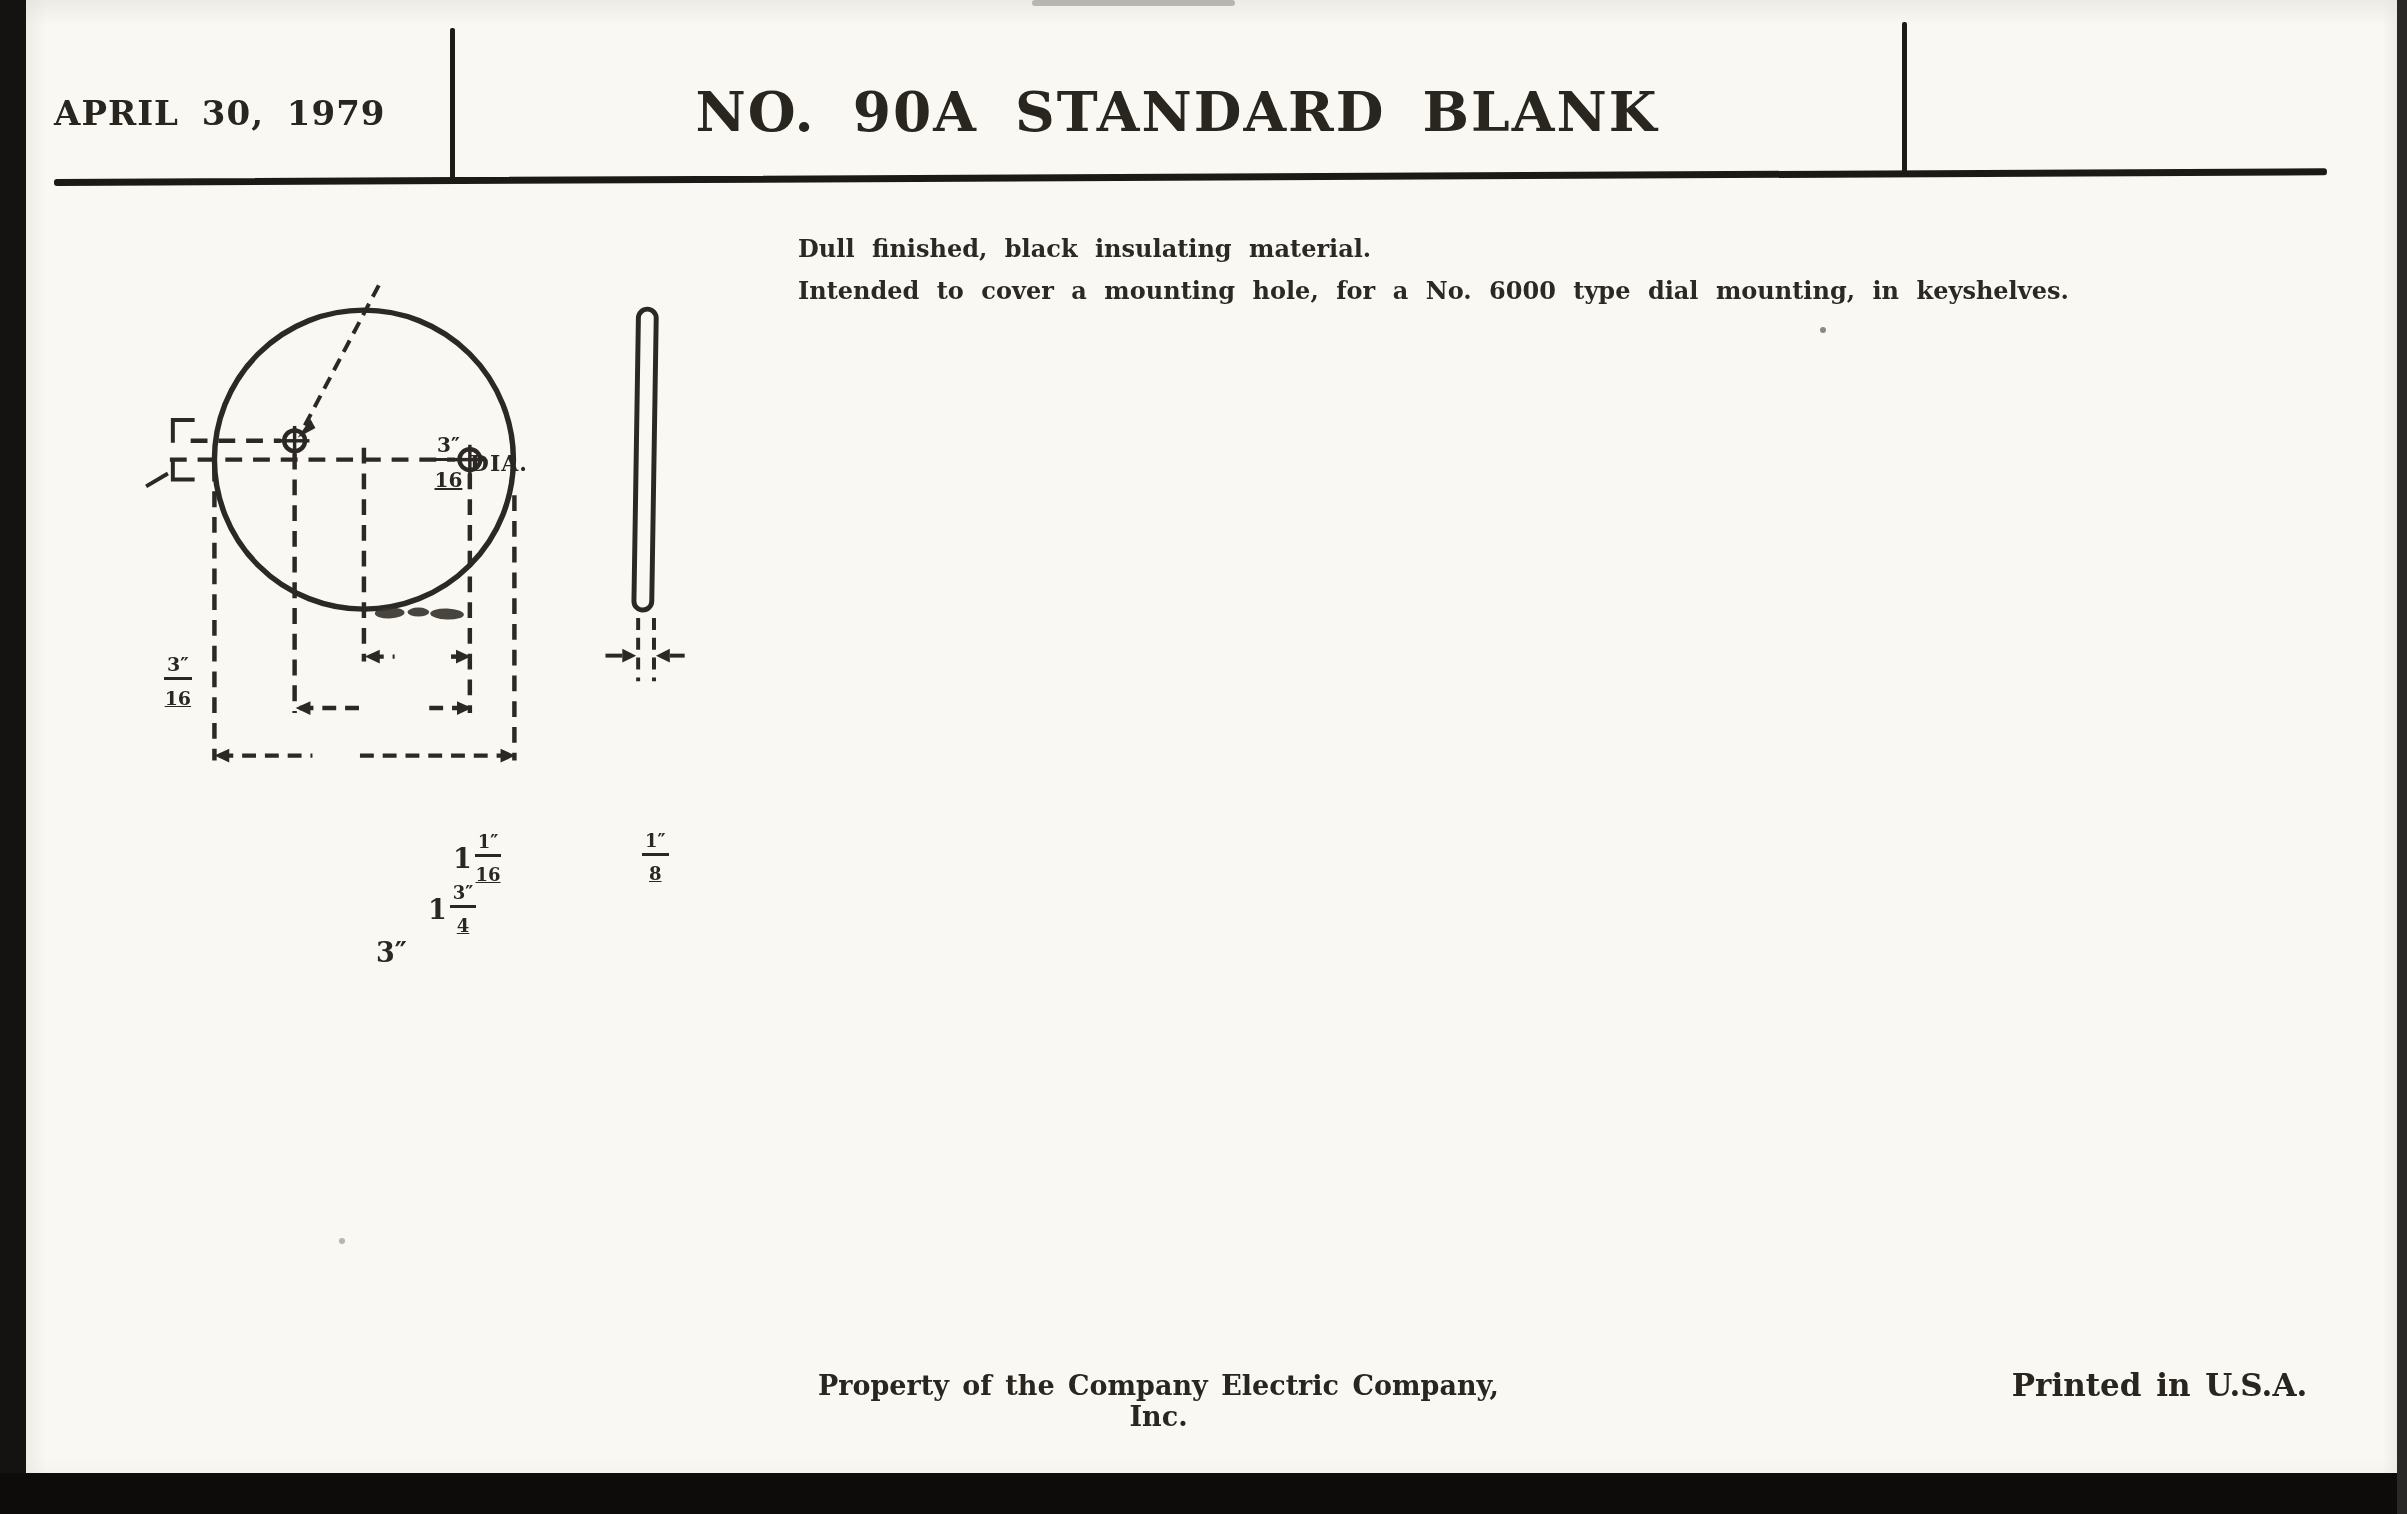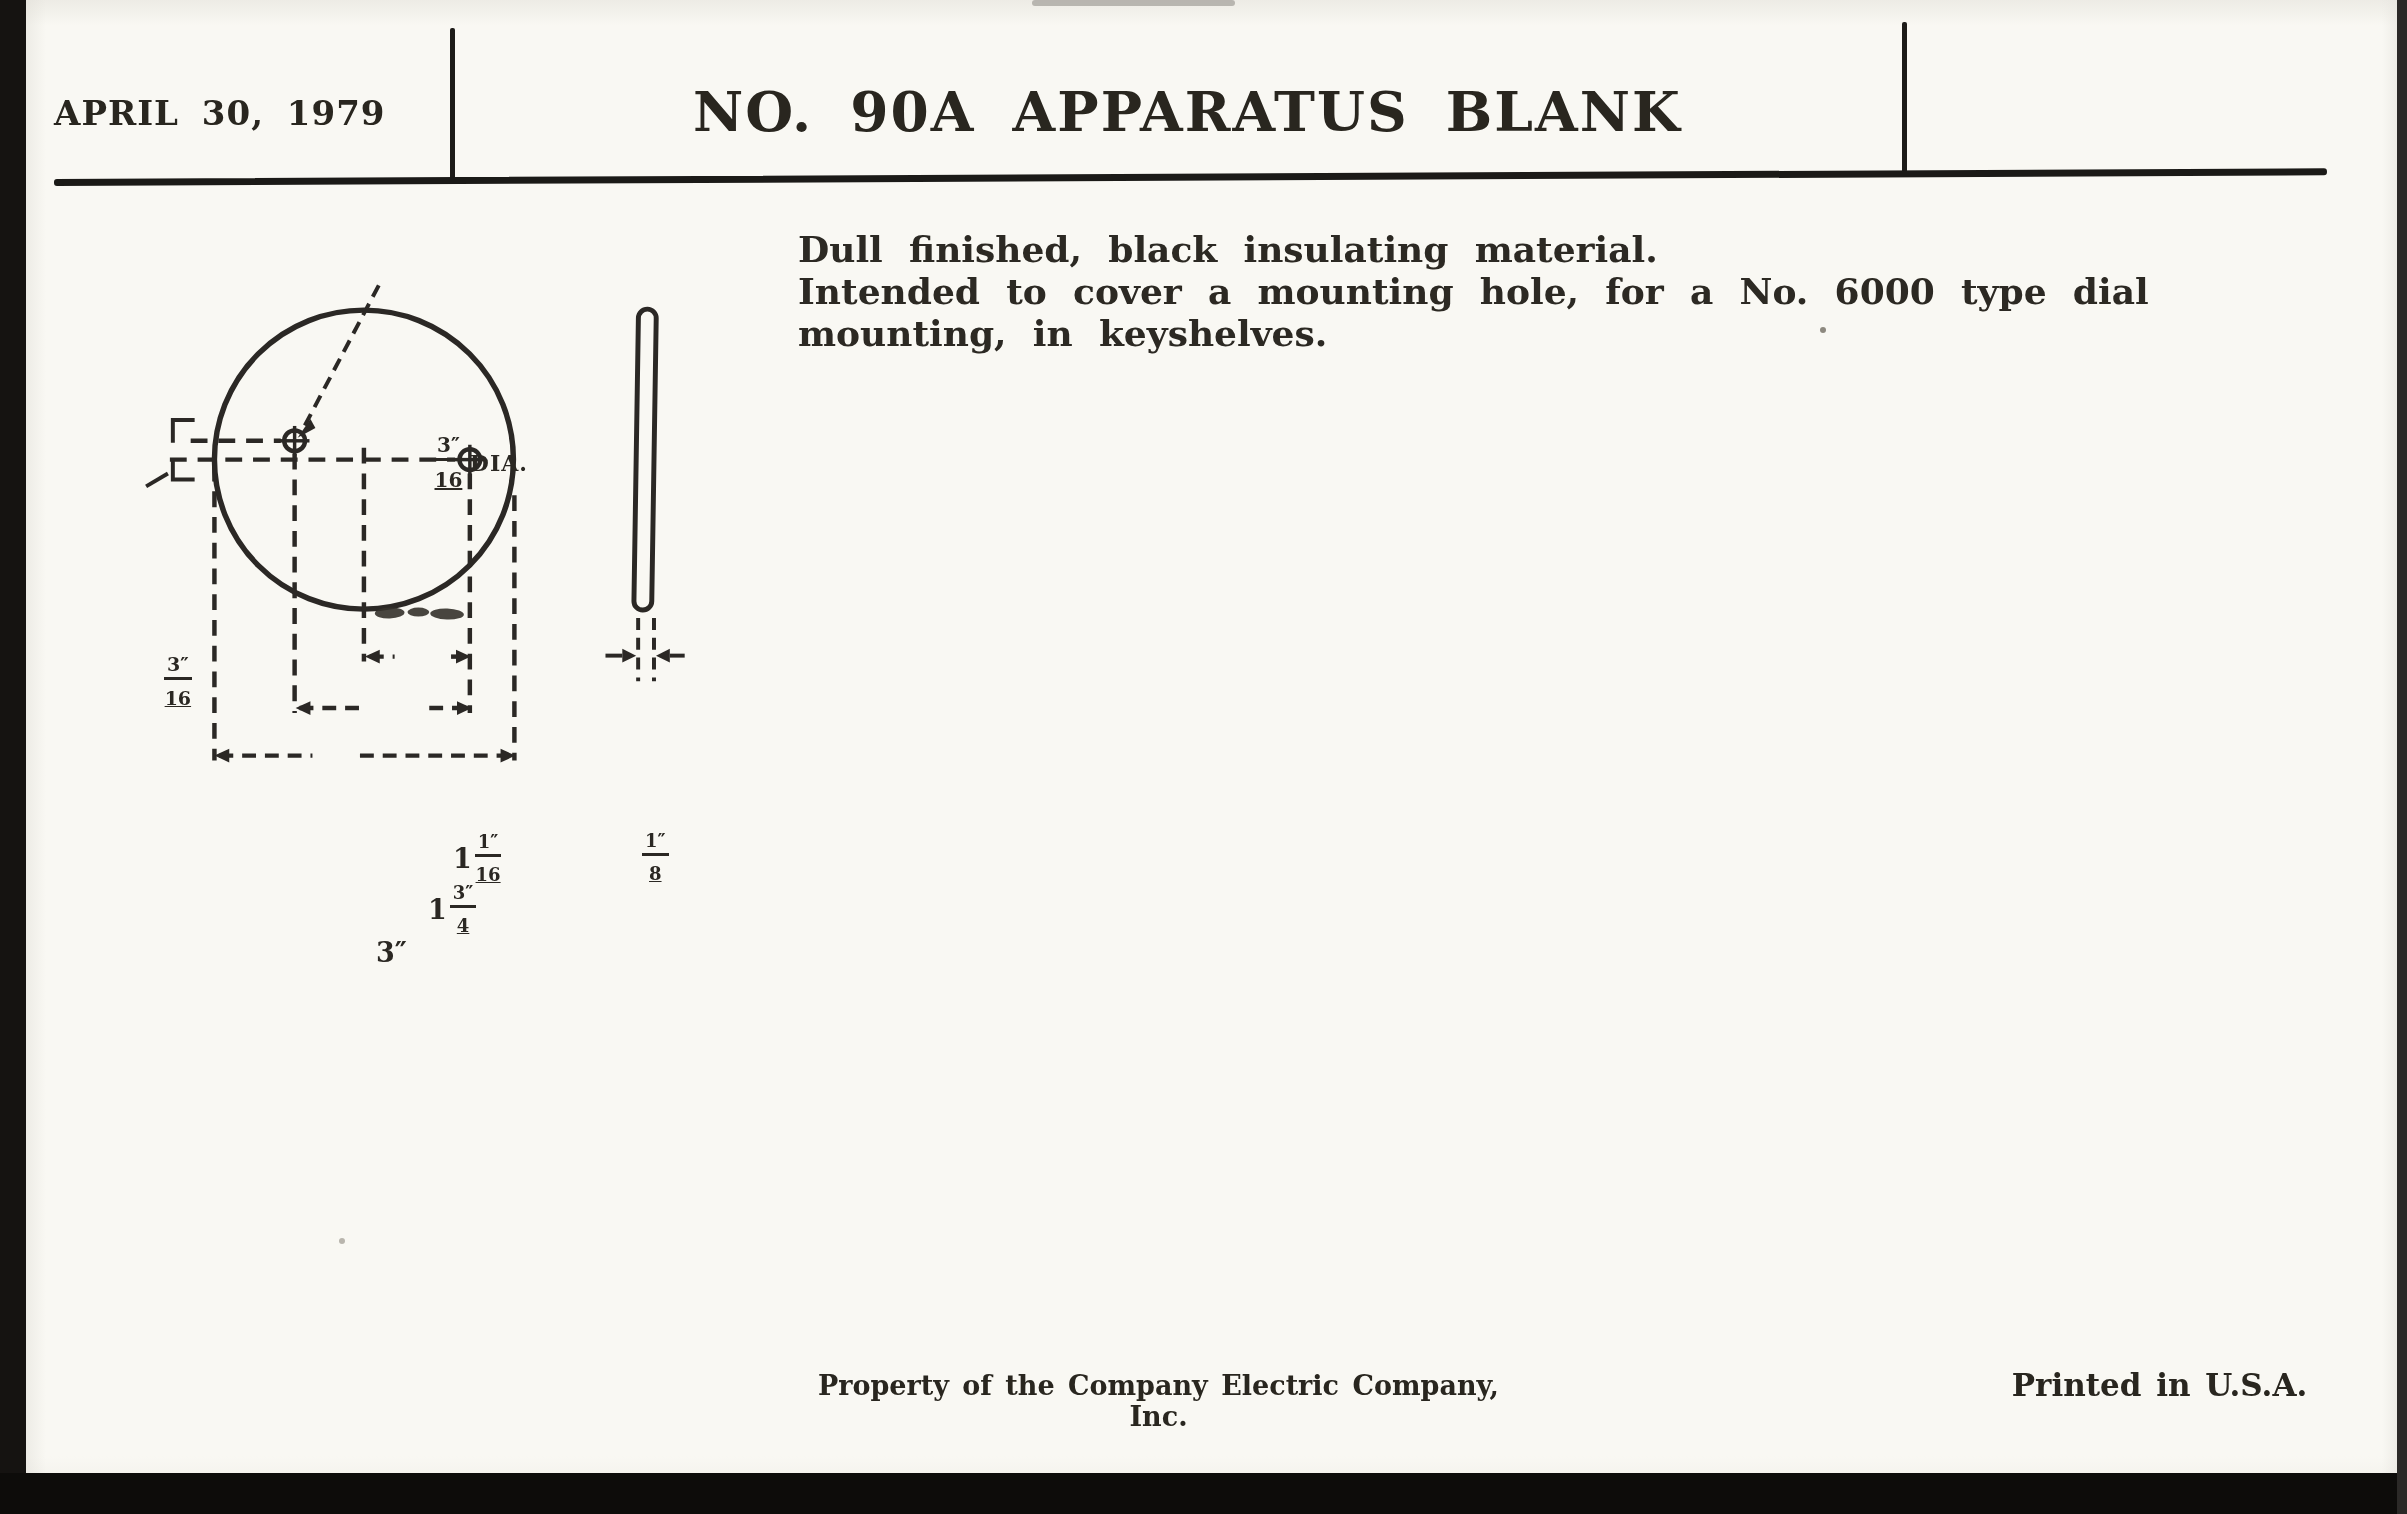--- a/index.html
+++ b/index.html
@@ -23,21 +23,21 @@
   .speck{width:6px;height:6px;border-radius:50%;background:#8d897f;}
   
   .header-date{left:54px;top:93px;width:398px;font-size:34px;font-weight:bold;letter-spacing:1px;word-spacing:10px;}
   .vdiv{width:5px;background:#1d1b18;border-radius:2px;}
   .vdiv-a{left:450px;top:28px;height:156px;}
   .vdiv-b{left:1902px;top:22px;height:155px;}
   .header-title{left:693px;top:79px;width:968px;text-align:center;font-size:55px;font-weight:bold;letter-spacing:2px;word-spacing:16px;white-space:nowrap;}
   .header-org{left:1938px;top:55px;width:400px;text-align:center;font-size:32px;font-weight:bold;line-height:37px;letter-spacing:3px;white-space:nowrap;}
   .header-rule{left:54px;top:179px;width:2273px;height:7px;background:#1b1a17;border-radius:3px;transform:rotate(-0.27deg);transform-origin:0 50%;}
   
-  .desc{left:798px;top:228px;width:1544px;font-size:36px;font-weight:bold;line-height:42px;word-spacing:0.38em;color:#2c2923;}
+  .desc{left:798px;top:228px;width:1544px;font-size:24px;font-weight:bold;line-height:42px;word-spacing:0.38em;color:#2c2923;}
   .desc p{margin:0;}
   
   .footer-property{left:810px;top:1370px;width:697px;text-align:center;font-size:27px;font-weight:bold;word-spacing:4px;}
   .footer-printed{left:2000px;top:1367px;width:319px;text-align:center;font-size:31px;font-weight:bold;word-spacing:4px;}
   
   .drawing{left:59px;top:203px;width:693px;height:634px;}
   .dim-label{position:absolute;color:#2b2823;font-weight:bold;display:flex;align-items:center;line-height:1;}
   .frac{display:inline-flex;flex-direction:column;align-items:center;line-height:1;}
   .fnum{border-bottom:3px solid #2b2823;padding:0 3px 3px;}
   .fden{padding-top:9px;text-decoration:underline;}
@@ -54,21 +54,21 @@
 <body>
 
 <div class="page">
 
   <div class="abs top-mark"></div>
   <div class="abs speck" style="left:1820px;top:327px;"></div>
   <div class="abs speck" style="left:339px;top:1238px;opacity:.6;"></div>
 
   <div class="abs header-date">APRIL 30, 1979</div>
   <div class="abs vdiv vdiv-a"></div>
-  <h1 class="abs header-title" style="margin:0;">NO. 90A APPARATUS BLANK</h1>
+  <h1 class="abs header-title" style="margin:0;">NO. 90A STANDARD BLANK</h1>
   <div class="abs vdiv vdiv-b"></div>
   <div class="abs header-org">
   </div>
   <div class="abs header-rule"></div>
 
   <div class="abs desc">
     <p>Dull finished, black insulating material.</p>
     <p>Intended to cover a mounting hole, for a No. 6000 type dial mounting, in keyshelves.</p>
   </div>
 

